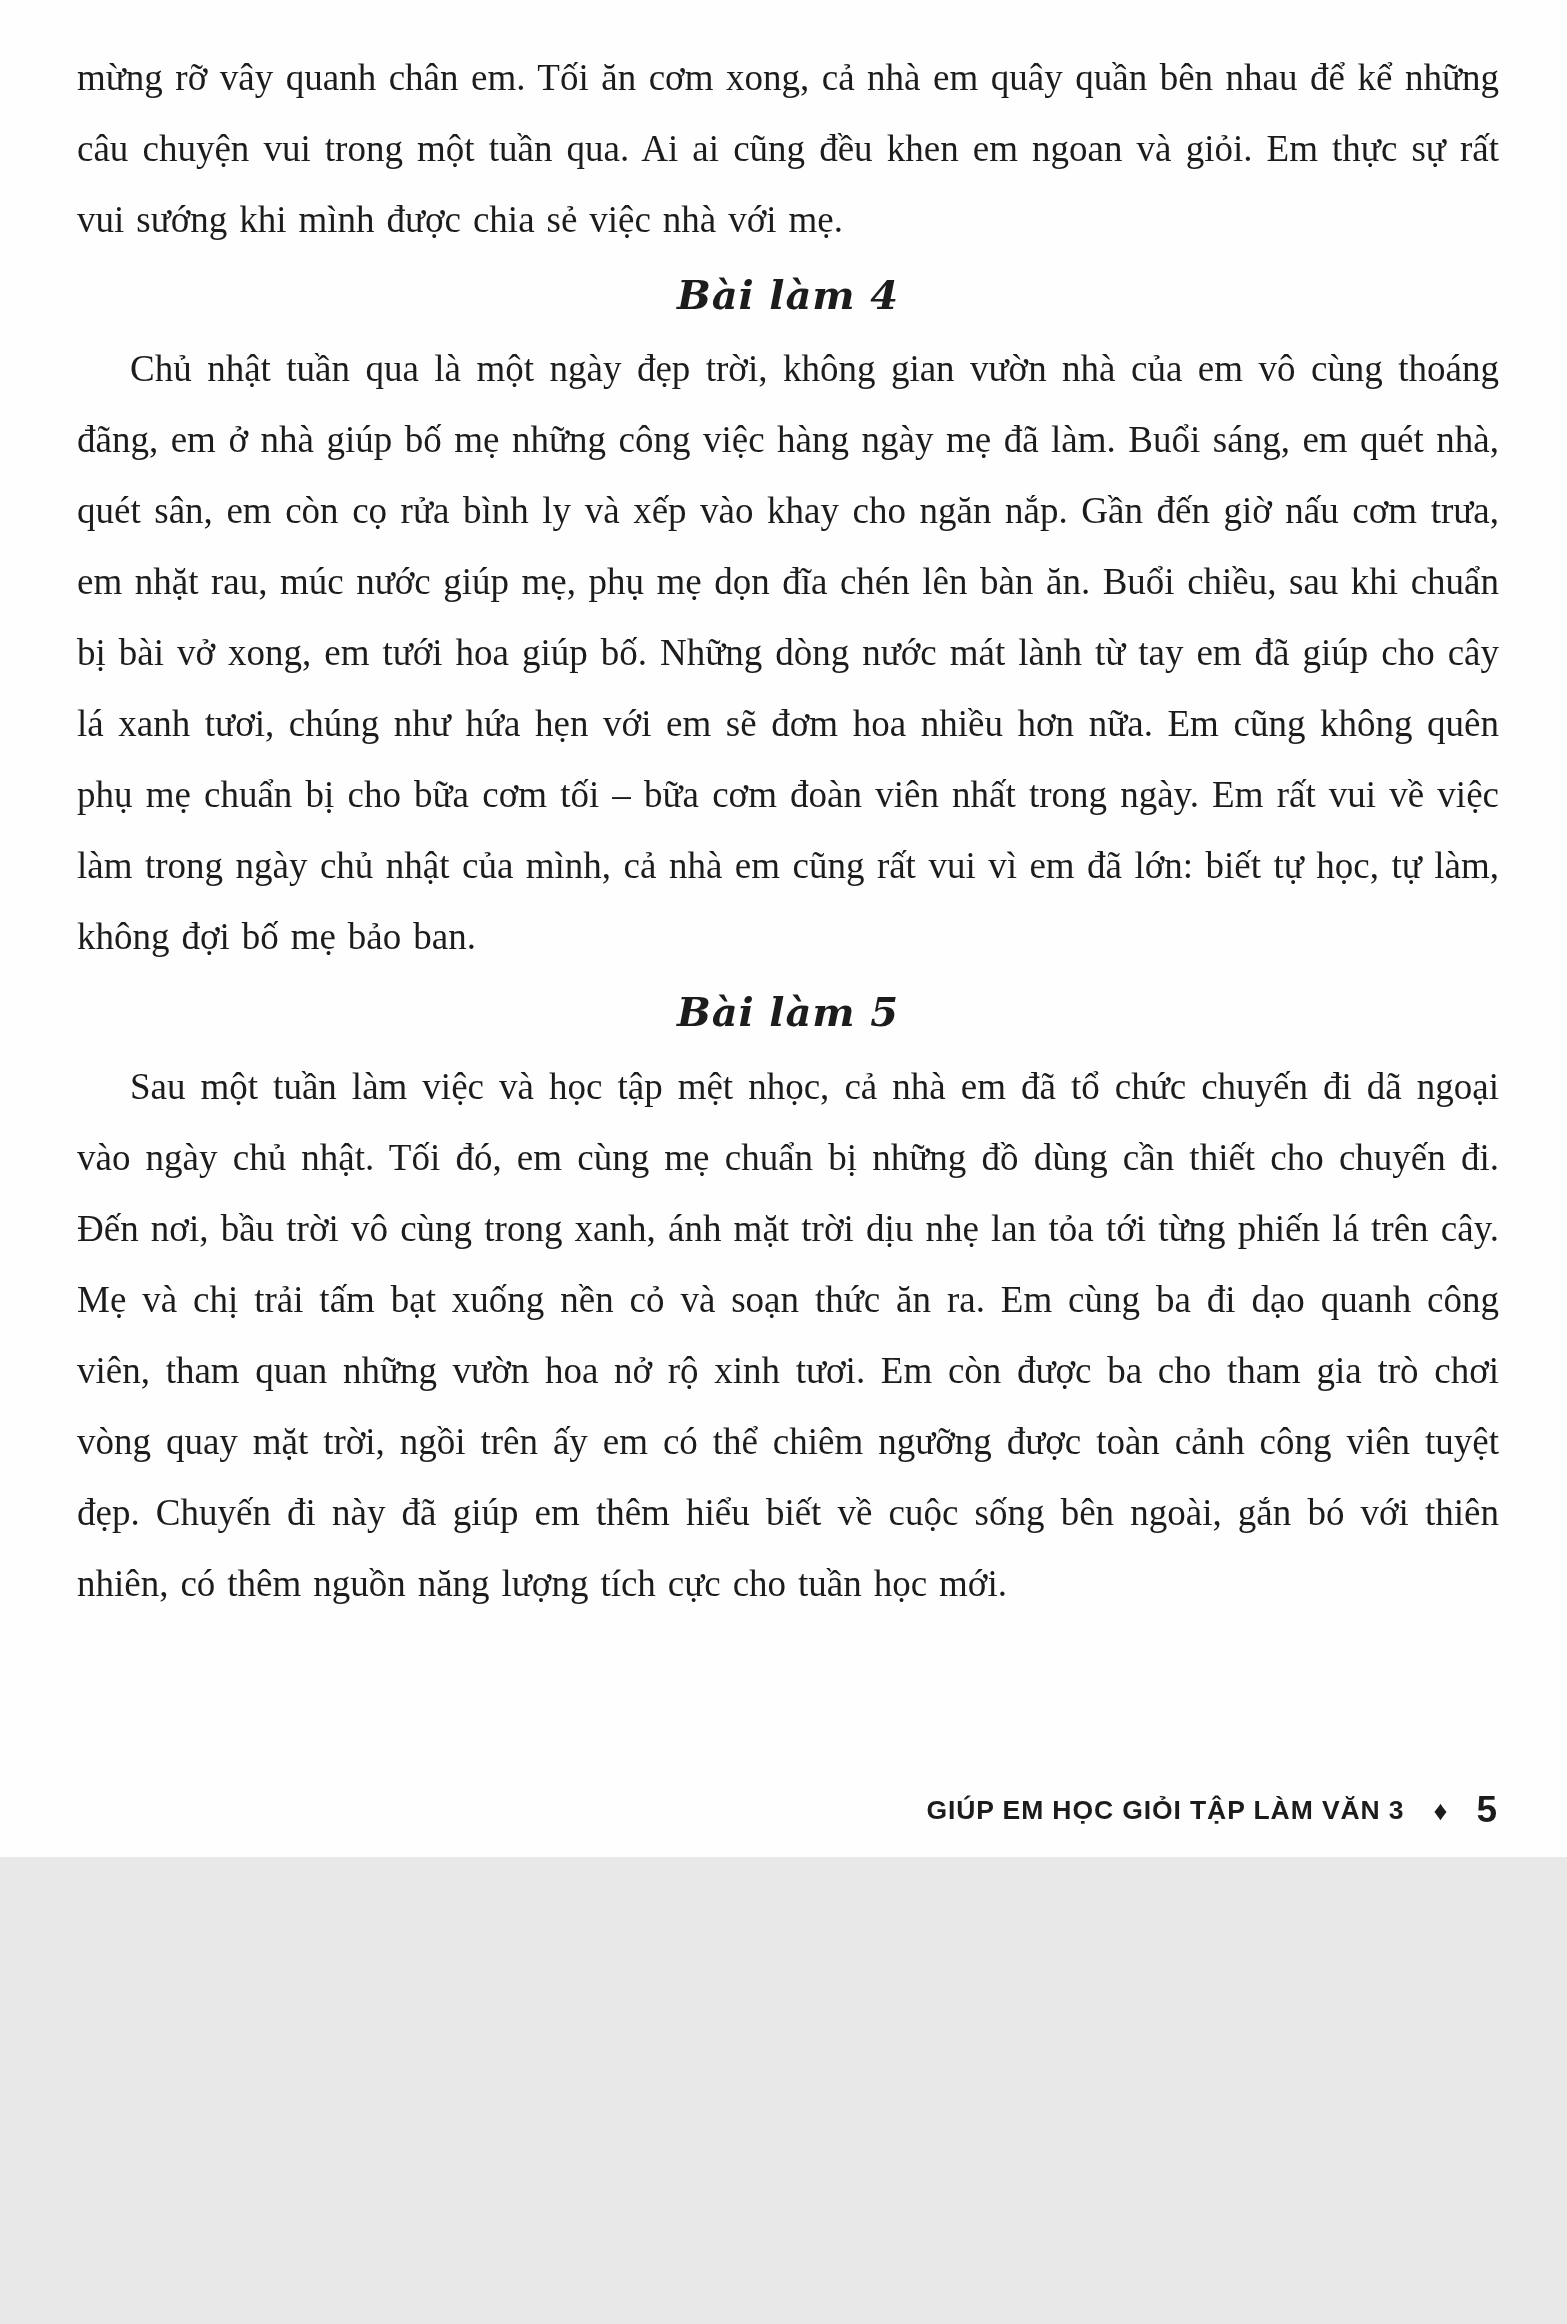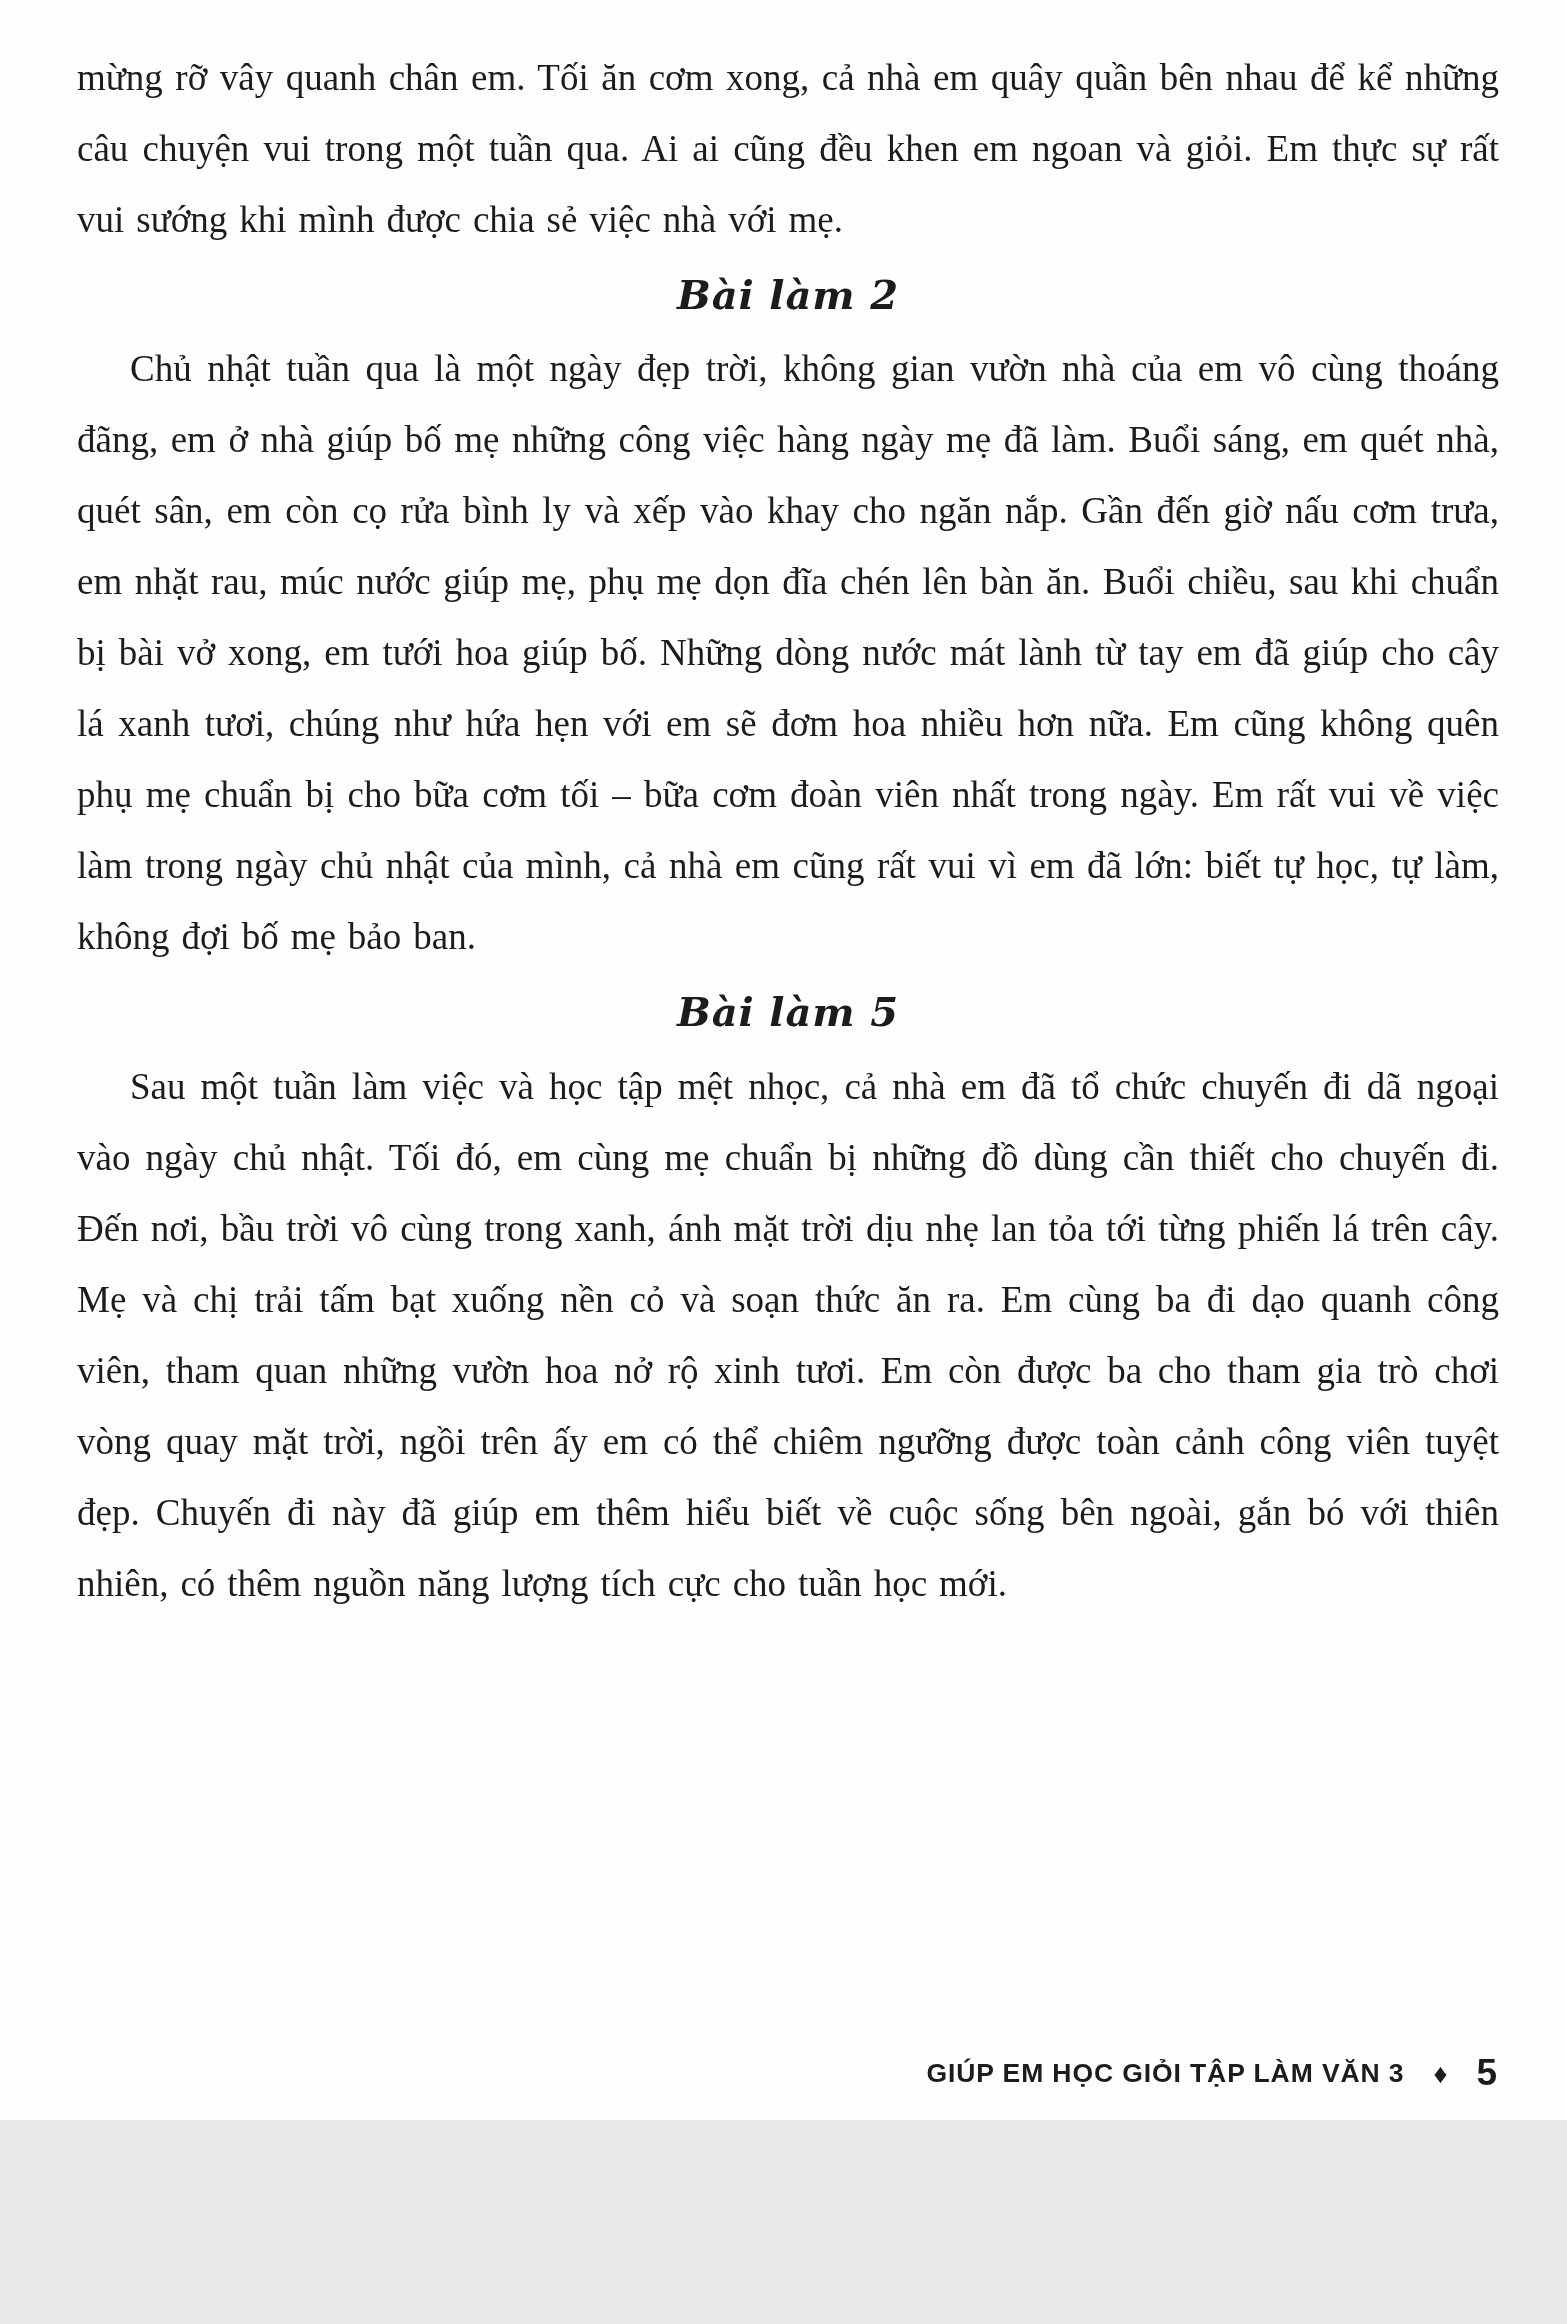--- a/index.html
+++ b/index.html
@@ -3,21 +3,21 @@
 <meta charset="utf-8">
 <style>
   html, body {
     margin: 0;
     padding: 0;
     background: #e8e8e8;
   }
   .page {
     position: relative;
     width: 1568px;
-    height: 2120px;
+    height: 1857px;
     margin: 0 auto;
     background: #fefefe;
     box-sizing: border-box;
     padding: 42px 69px 0 77px;
     overflow: hidden;
     color: #1c1c1c;
   }
   .body-text {
     font-family: "Liberation Serif", "DejaVu Serif", serif;
     font-size: 37px;
@@ -62,21 +62,21 @@
     font-size: 37px;
   }
 </style>
 </head>
 <body>
 
 <div class="page">
 
   <p class="body-text">mừng rỡ vây quanh chân em. Tối ăn cơm xong, cả nhà em quây quần bên nhau để kể những câu chuyện vui trong một tuần qua. Ai ai cũng đều khen em ngoan và giỏi. Em thực sự rất vui sướng khi mình được chia sẻ việc nhà với mẹ.</p>
 
-  <h2 class="section-heading">Bài làm 2</h2>
+  <h2 class="section-heading">Bài làm 4</h2>
 
   <p class="body-text indent">Chủ nhật tuần qua là một ngày đẹp trời, không gian vườn nhà của em vô cùng thoáng đãng, em ở nhà giúp bố mẹ những công việc hàng ngày mẹ đã làm. Buổi sáng, em quét nhà, quét sân, em còn cọ rửa bình ly và xếp vào khay cho ngăn nắp. Gần đến giờ nấu cơm trưa, em nhặt rau, múc nước giúp mẹ, phụ mẹ dọn đĩa chén lên bàn ăn. Buổi chiều, sau khi chuẩn bị bài vở xong, em tưới hoa giúp bố. Những dòng nước mát lành từ tay em đã giúp cho cây lá xanh tươi, chúng như hứa hẹn với em sẽ đơm hoa nhiều hơn nữa. Em cũng không quên phụ mẹ chuẩn bị cho bữa cơm tối – bữa cơm đoàn viên nhất trong ngày. Em rất vui về việc làm trong ngày chủ nhật của mình, cả nhà em cũng rất vui vì em đã lớn: biết tự học, tự làm, không đợi bố mẹ bảo ban.</p>
 
   <h2 class="section-heading">Bài làm 5</h2>
 
   <p class="body-text indent">Sau một tuần làm việc và học tập mệt nhọc, cả nhà em đã tổ chức chuyến đi dã ngoại vào ngày chủ nhật. Tối đó, em cùng mẹ chuẩn bị những đồ dùng cần thiết cho chuyến đi. Đến nơi, bầu trời vô cùng trong xanh, ánh mặt trời dịu nhẹ lan tỏa tới từng phiến lá trên cây. Mẹ và chị trải tấm bạt xuống nền cỏ và soạn thức ăn ra. Em cùng ba đi dạo quanh công viên, tham quan những vườn hoa nở rộ xinh tươi. Em còn được ba cho tham gia trò chơi vòng quay mặt trời, ngồi trên ấy em có thể chiêm ngưỡng được toàn cảnh công viên tuyệt đẹp. Chuyến đi này đã giúp em thêm hiểu biết về cuộc sống bên ngoài, gắn bó với thiên nhiên, có thêm nguồn năng lượng tích cực cho tuần học mới.</p>
 
   <div class="footer">
     <span class="footer-title">GIÚP EM HỌC GIỎI TẬP LÀM VĂN 3</span>
     <span class="footer-diamond">♦</span>

